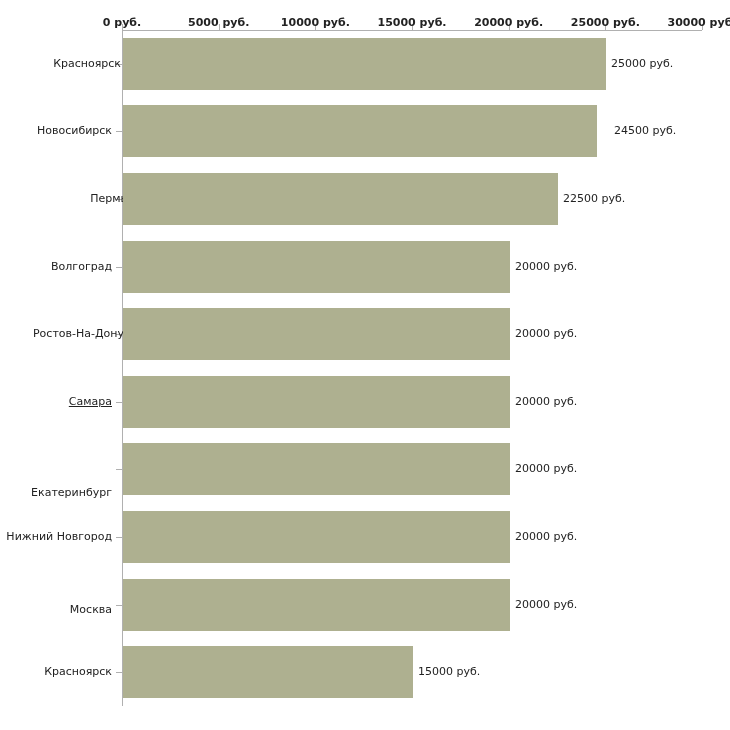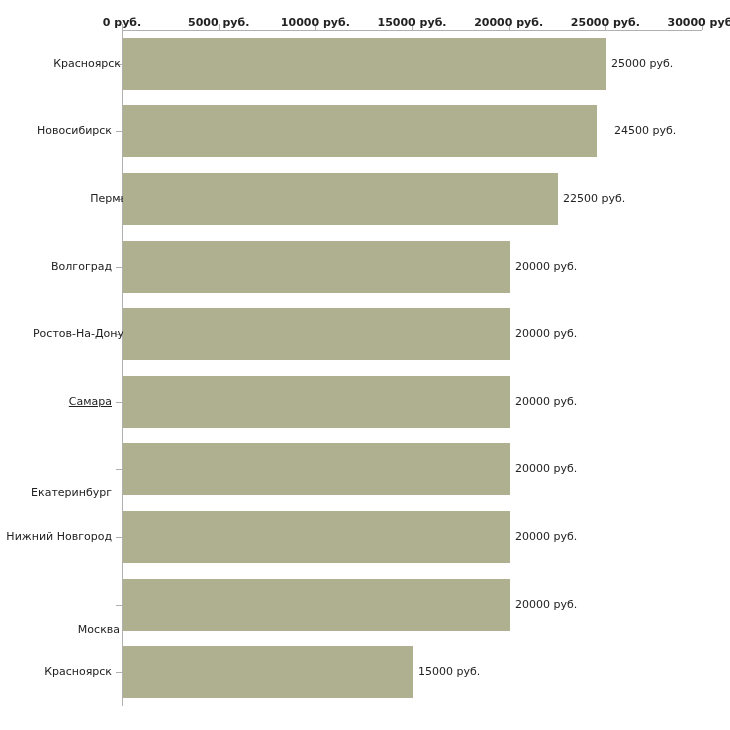--- a/index.html
+++ b/index.html
@@ -114,21 +114,21 @@
       <div class="cat-label" style="left: 0px; width: 112px; right: auto; top: 259.6px;">Волгоград</div>
       <div class="cat-tick" style="top: 334px;"></div>
       <div class="cat-label" style="left: 0px; width: 112px; right: auto; top: 327.2px; margin-left: 12px;">Ростов-На-Дону</div>
       <div class="cat-tick" style="top: 402px;"></div>
       <div class="cat-label" style="left: 0px; width: 112px; right: auto; top: 394.8px; text-decoration: underline;">Самара</div>
       <div class="cat-tick" style="top: 469px;"></div>
       <div class="cat-label" style="left: 0px; width: 112px; right: auto; top: 462.4px; margin-top: 24px;">Екатеринбург</div>
       <div class="cat-tick" style="top: 537px;"></div>
       <div class="cat-label" style="left: 0px; width: 112px; right: auto; top: 530px;">Нижний Новгород</div>
       <div class="cat-tick" style="top: 605px;"></div>
-      <div class="cat-label" style="left: 0px; width: 112px; right: auto; top: 623px; padding-left: 8px;">Москва</div>
+      <div class="cat-label" style="left: 0px; width: 112px; right: auto; top: 603px;">Москва</div>
       <div class="cat-tick" style="top: 672px;"></div>
       <div class="cat-label" style="left: 0px; width: 112px; right: auto; top: 665.2px;">Красноярск</div>
     </div>
   <div id="bars">
       <div class="bar" title="Красноярск: 25000 руб." style="top: 38px; width: 483px; background: rgb(174, 176, 144);"></div>
       <div class="bar-value" style="left: 611px; top: 56.8px;">25000 руб.</div>
       <div class="bar" title="Новосибирск: 24500 руб." style="top: 105px; width: 474px; background: rgb(174, 176, 144);"></div>
       <div class="bar-value" style="left: 602px; top: 124.4px; margin-left: 12px;">24500 руб.</div>
       <div class="bar" title="Пермь: 22500 руб." style="top: 173px; width: 435px; background: rgb(174, 176, 144);"></div>
       <div class="bar-value" style="left: 563px; top: 192px;">22500 руб.</div>

